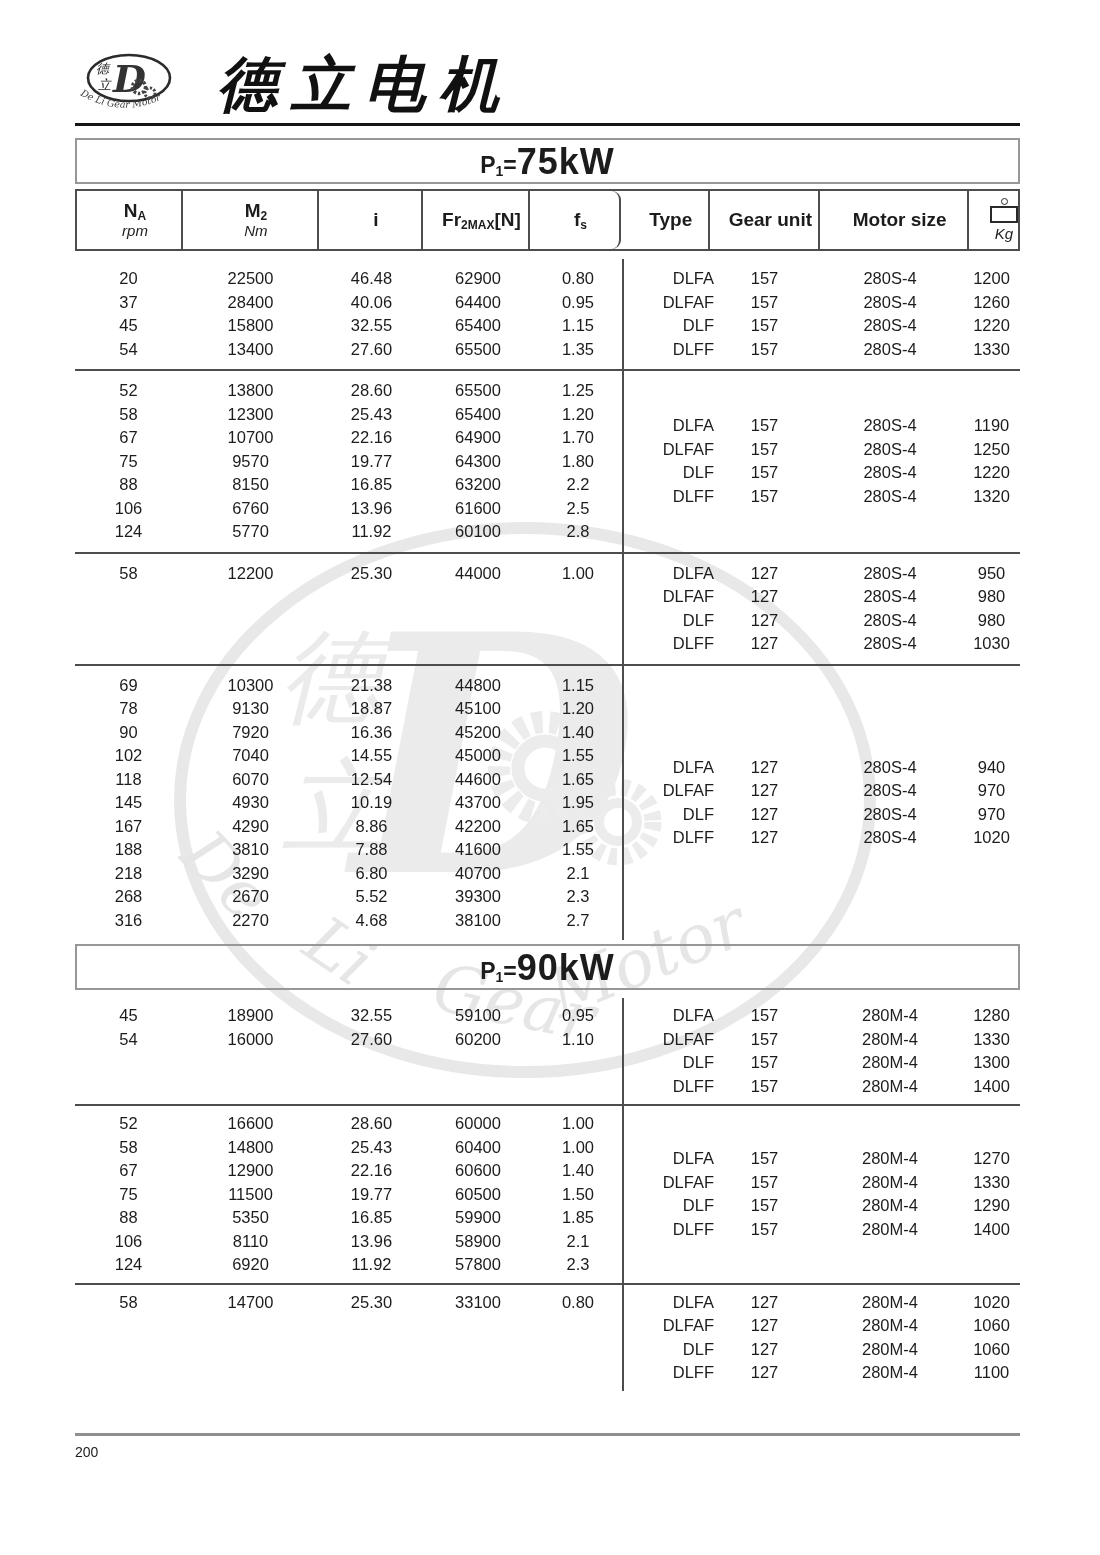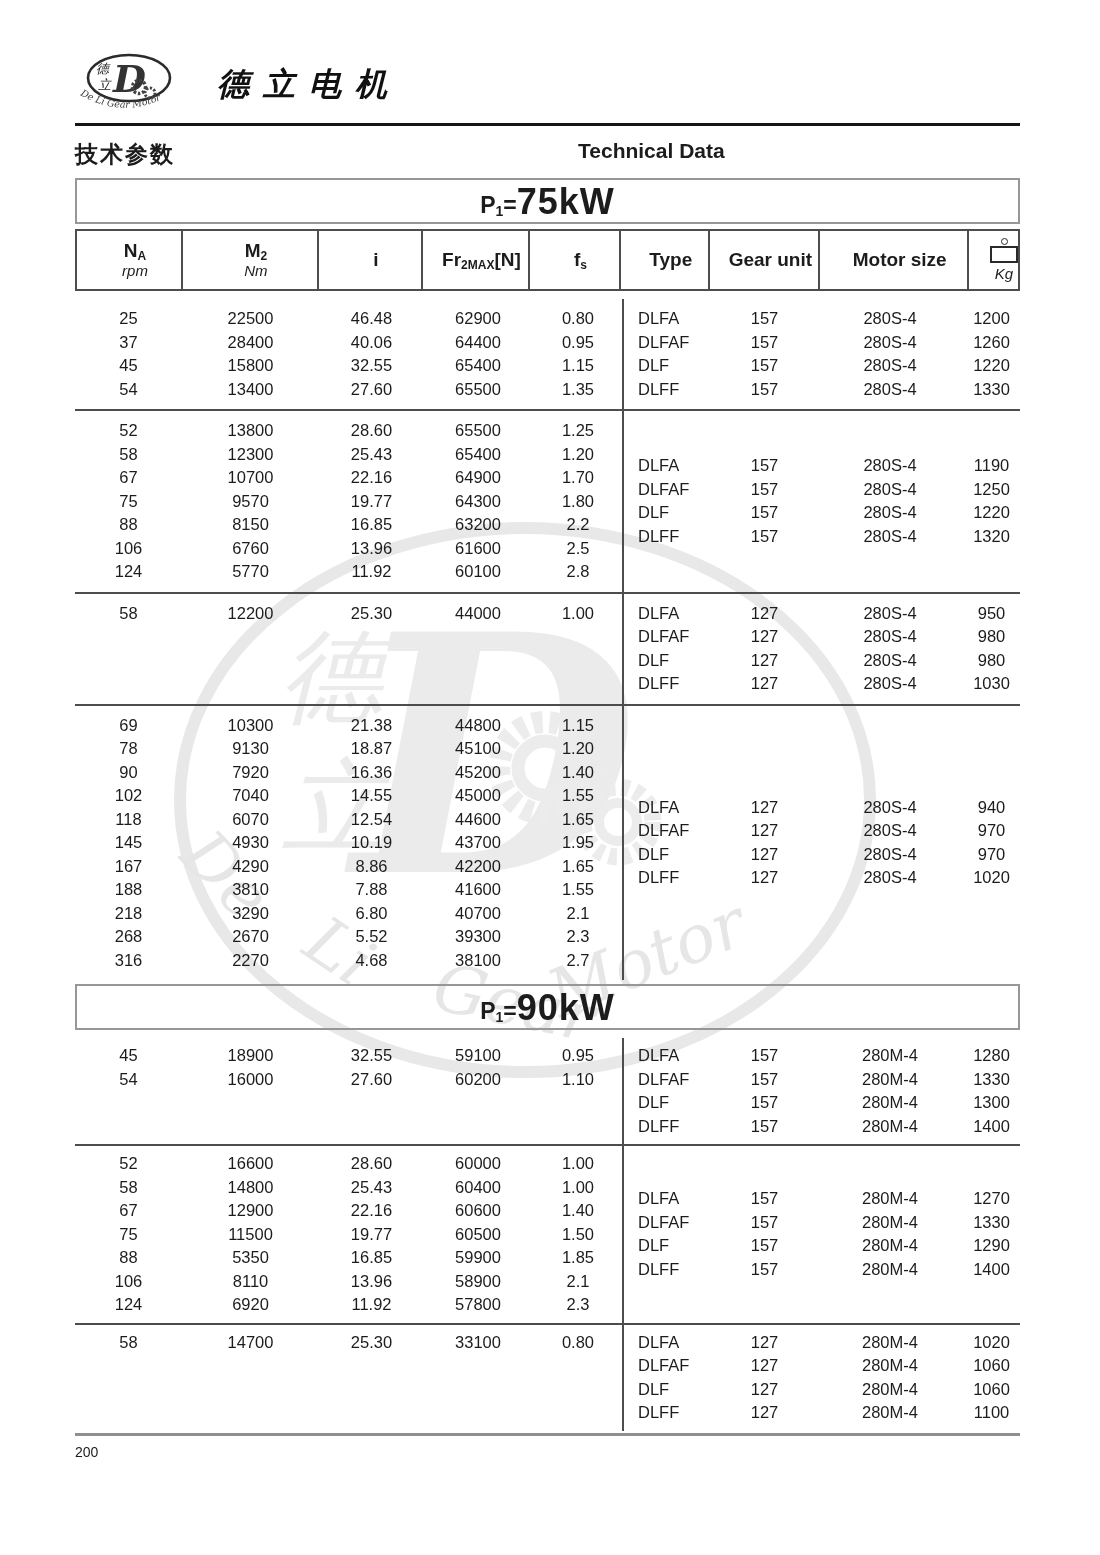--- a/index.html
+++ b/index.html
@@ -14,21 +14,21 @@
   .watermark {
     position:absolute; left:0; top:0; width:1100px; height:1555px;
     z-index:0; pointer-events:none;
   }
   .content {
     position:absolute; left:75px; top:0; width:945px; z-index:1;
   }
   
   .brand-row { margin-top:52px; height:66px; display:flex; align-items:center; }
   .brand-name {
-    margin-left:30px; font-size:32px; font-weight:bold; font-style:italic;
+    margin-left:30px; font-size:60px; font-weight:bold; font-style:italic;
     font-family:"DejaVu Serif", serif; letter-spacing:14px; color:#111;
   }
   .top-rule { margin-top:5px; height:3px; background:#161616; }
   .titles-row { position:relative; margin-top:13px; height:27px; }
   .title-cn { font-size:23px; font-weight:bold; letter-spacing:2px; }
   .title-en { position:absolute; left:503px; top:0; font-size:21px; font-weight:bold; }
   
   .banner {
     margin-top:12px; height:46px; border:2px solid #979797;
     display:flex; align-items:flex-end; justify-content:center;
@@ -43,21 +43,21 @@
   .thead {
     margin-top:5px; height:62px; border:2px solid #4d4d4d; display:flex;
     background:transparent;
   }
   .hcell {
     border-right:2px solid #4d4d4d; display:flex; flex-direction:column;
     align-items:center; justify-content:center; line-height:1.15;padding-left:12px;
   }
   .hcell:last-child { border-right:none;margin-left:9px; }
   .hc1{width:107px;} .hc2{width:137px;} .hc3{width:105px;} .hc4{width:108px;}
-  .hc5{width:92px;} .hc6{width:90px;} .hc7{width:111px;} .hc8{width:150px;}
+  .hc5{width:92px;border-radius:9px;} .hc6{width:90px;} .hc7{width:111px;} .hc8{width:150px;}
   .hc9{flex:1;}
   .hmain { font-size:19px; font-weight:bold; }
   .hsub  { font-size:12px; font-weight:bold; position:relative; top:3px; }
   .hunit { font-size:15px;font-style:italic; }
   .kg-knob {
     width:7px; height:7px; border:1.5px solid #2a2a2a; border-radius:50%;
     margin-bottom:1px;
   }
   .kg-body { width:28px; height:17px; border:2px solid #2a2a2a; margin-bottom:2px; }
   
@@ -65,21 +65,21 @@
   .tblock { display:flex; border-bottom:2px solid #4d4d4d; }
   .tblock.noline { border-bottom:none; }
   .bleft  { width:549px; border-right:2px solid #4d4d4d; padding:8px 0; }
   .bright { width:394px; padding:8px 0; display:flex; flex-direction:column; }
   .bright.center { justify-content:center; }
   .sec2 .bleft, .sec2 .bright { padding:6px 0; }
   .trow { height:23.5px; line-height:23.5px; font-size:16.5px; display:grid; }
   .left-row  { grid-template-columns:107px 137px 105px 108px 92px; }
   .right-row { grid-template-columns:90px 101px 150px 53px; }
   .tcell { text-align:center; white-space:nowrap; }
-  .right-row .tcell:first-child { text-align:left; padding-left:14px; }
+  .right-row .tcell:first-child { text-align:right; padding-left:14px; }
   
   .footer-rule { position:absolute; left:75px; top:1433px; width:945px; height:3px;
     background:#8f8f8f; z-index:1; }
   .page-num { position:absolute; left:75px; top:1444px; width:945px; 
     font-size:14px; z-index:1; }
 </style>
 </head>
 <body>
 
 <svg class="watermark" viewBox="0 0 1100 1555" xmlns="http://www.w3.org/2000/svg">
@@ -116,24 +116,20 @@
       <path id="logoarc" d="M 5 44 Q 54 72 106 38" fill="none" stroke="none"></path>
       <text font-size="9.5" fill="#3a3a3a" font-style="italic" font-family="DejaVu Serif, serif">
         <textPath href="#logoarc">De Li Gear Motor</textPath>
       </text>
     </svg>
     <div class="brand-name">德立电机</div>
   </div>
 
   <div class="top-rule"></div>
 
-  <div class="titles-row">
-    <span class="title-cn">技术参数</span>
-    <span class="title-en">Technical Data</span>
-  </div>
 
   <div class="banner">
     <span class="bp">P</span>
       <span class="bsub">1</span>
       <span class="beq">=</span>
       <span class="bval">75kW</span>
   </div>
 
   <div class="thead">
     <div class="hcell hc1">
@@ -166,21 +162,21 @@
       <div class="kg-knob"></div>
       <div class="kg-body"></div>
       <div class="hunit">Kg</div>
     </div>
   </div>
 
   <div class="dataArea sec1">
     <div class="tblock">
       <div class="bleft">
           <div class="trow left-row">
-            <div class="tcell">25</div>
+            <div class="tcell">20</div>
             <div class="tcell">22500</div>
             <div class="tcell">46.48</div>
             <div class="tcell">62900</div>
             <div class="tcell">0.80</div>
           </div>
           <div class="trow left-row">
             <div class="tcell">37</div>
             <div class="tcell">28400</div>
             <div class="tcell">40.06</div>
             <div class="tcell">64400</div>

